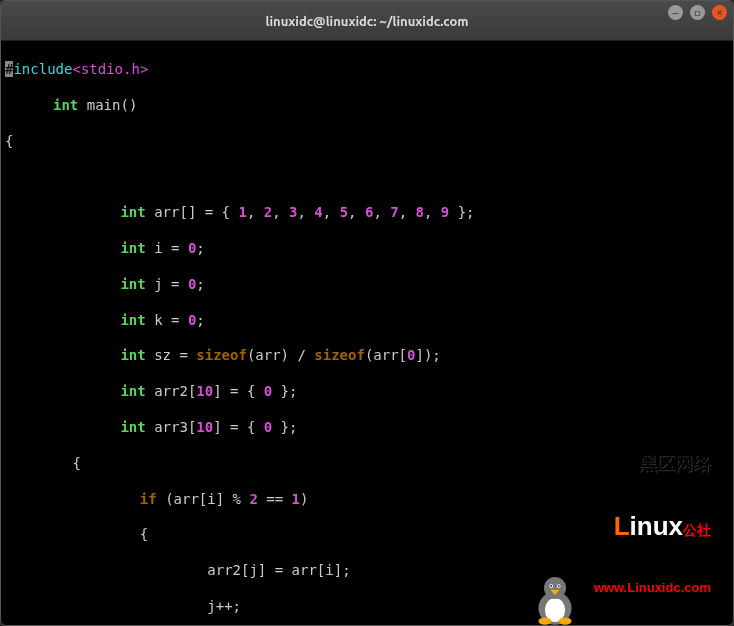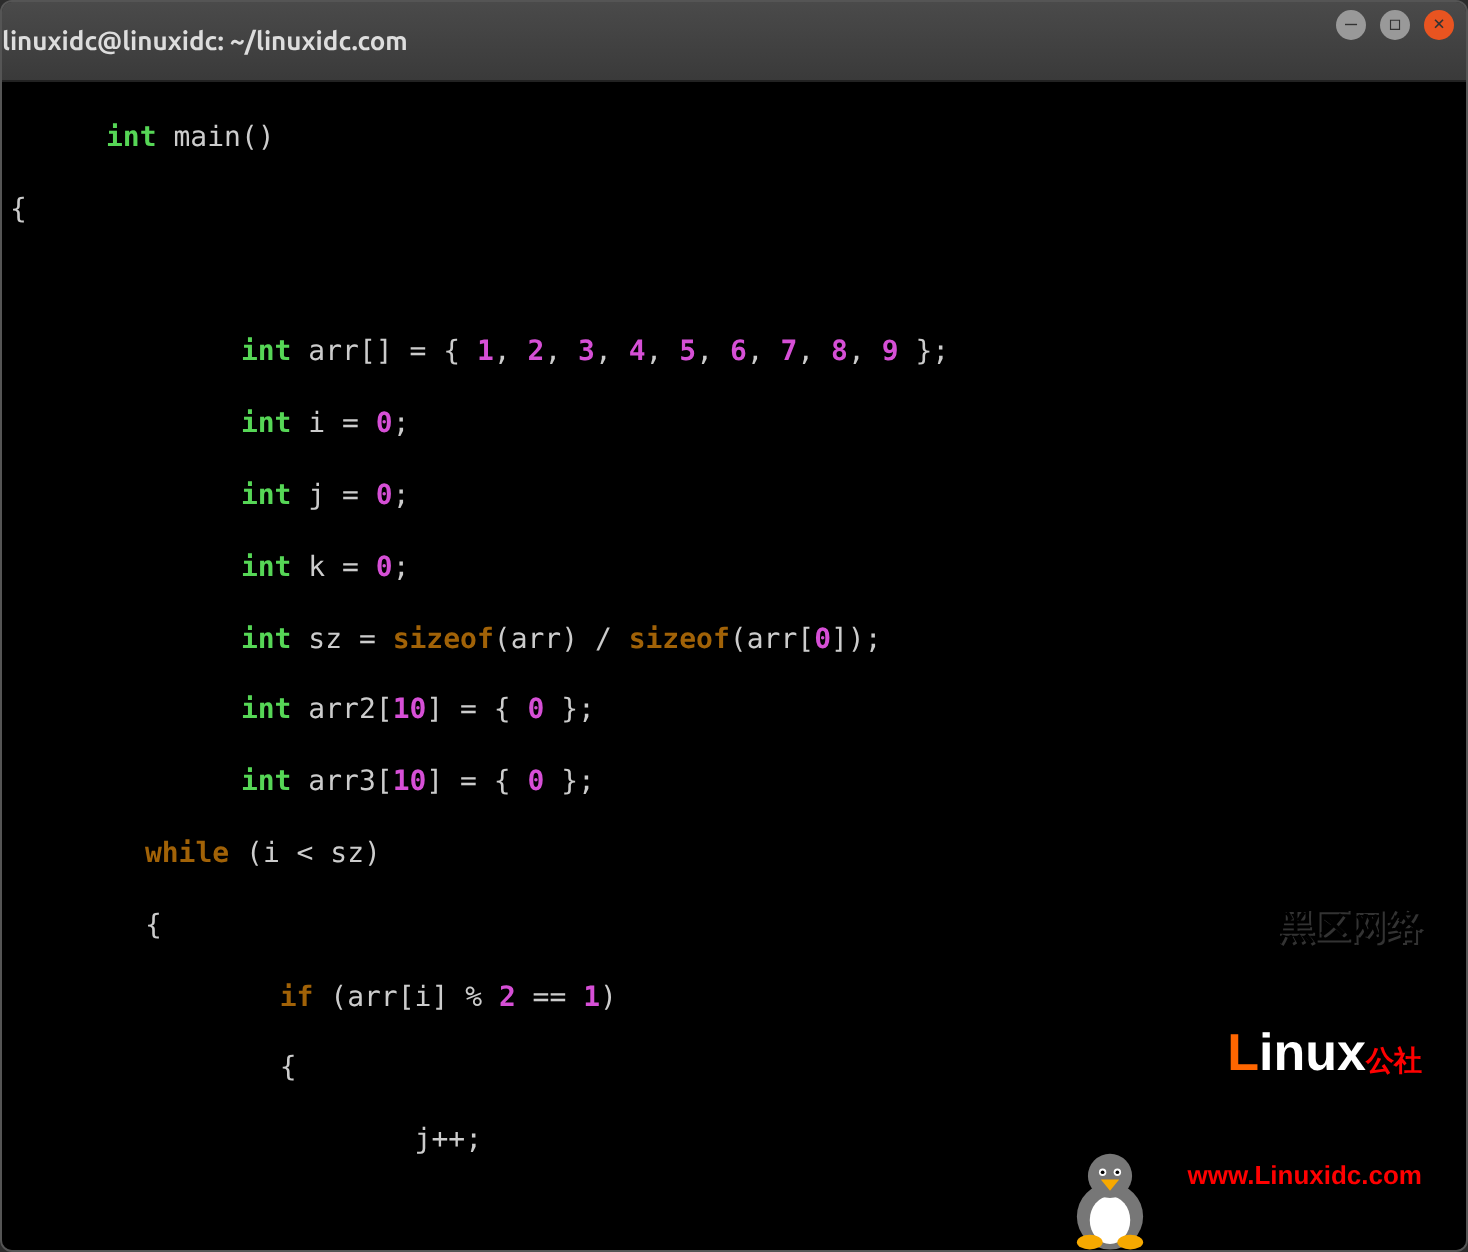--- a/index.html
+++ b/index.html
@@ -12,20 +12,21 @@
       overflow: hidden;
       border: 1px solid #555;
       border-radius: 6px;
       position: relative;
     }
     .titlebar {
       height: 40px;
       background: linear-gradient(#4a4a4a, #3a3a3a);
       display: flex;
       align-items: center;
+      justify-content: center;
       position: relative;
       border-bottom: 1px solid #222;
     }
     .titlebar-title {
       color: #ddd;
       font-family: "Ubuntu", sans-serif;
       font-size: 13px;
       font-weight: bold;
     }
     .window-controls {
@@ -103,34 +104,35 @@
 <div class="titlebar">
   <span class="titlebar-title">linuxidc@linuxidc: ~/linuxidc.com</span>
   <div class="window-controls">
     <div class="wc wc-min">–</div>
     <div class="wc wc-max">◻</div>
     <div class="wc wc-close">×</div>
   </div>
 </div>
 
 <div class="terminal">
+<div><span class="cursor-hl">#</span><span class="preproc">include</span><span class="hdr">&lt;stdio.h&gt;</span></div>
 <div><span class="type">int</span> <span>main()</span></div>
 <div><span>{</span></div>
 <div> </div>
 <div>        <span class="type">int</span><span> arr[] = { </span><span class="num">1</span><span>, </span><span class="num">2</span><span>, </span><span class="num">3</span><span>, </span><span class="num">4</span><span>, </span><span class="num">5</span><span>, </span><span class="num">6</span><span>, </span><span class="num">7</span><span>, </span><span class="num">8</span><span>, </span><span class="num">9</span><span> };</span></div>
 <div>        <span class="type">int</span><span> i = </span><span class="num">0</span><span>;</span></div>
 <div>        <span class="type">int</span><span> j = </span><span class="num">0</span><span>;</span></div>
 <div>        <span class="type">int</span><span> k = </span><span class="num">0</span><span>;</span></div>
 <div>        <span class="type">int</span><span> sz = </span><span class="kw-yellow">sizeof</span><span>(arr) / </span><span class="kw-yellow">sizeof</span><span>(arr[</span><span class="num">0</span><span>]);</span></div>
 <div>        <span class="type">int</span><span> arr2[</span><span class="num">10</span><span>] = { </span><span class="num">0</span><span> };</span></div>
 <div>        <span class="type">int</span><span> arr3[</span><span class="num">10</span><span>] = { </span><span class="num">0</span><span> };</span></div>
-<div>        <span class="kw-yellow">while</span><span> (i &lt; sz)</span></div>
 <div>        <span>{</span></div>
 <div>                <span class="kw-yellow">if</span><span> (arr[i] % </span><span class="num">2</span><span> == </span><span class="num">1</span><span>)</span></div>
 <div>                <span>{</span></div>
+<div>                        <span>arr2[j] = arr[i];</span></div>
 <div>                        <span>j++;</span></div>
 
 
 
 
 
 
 
 
 

